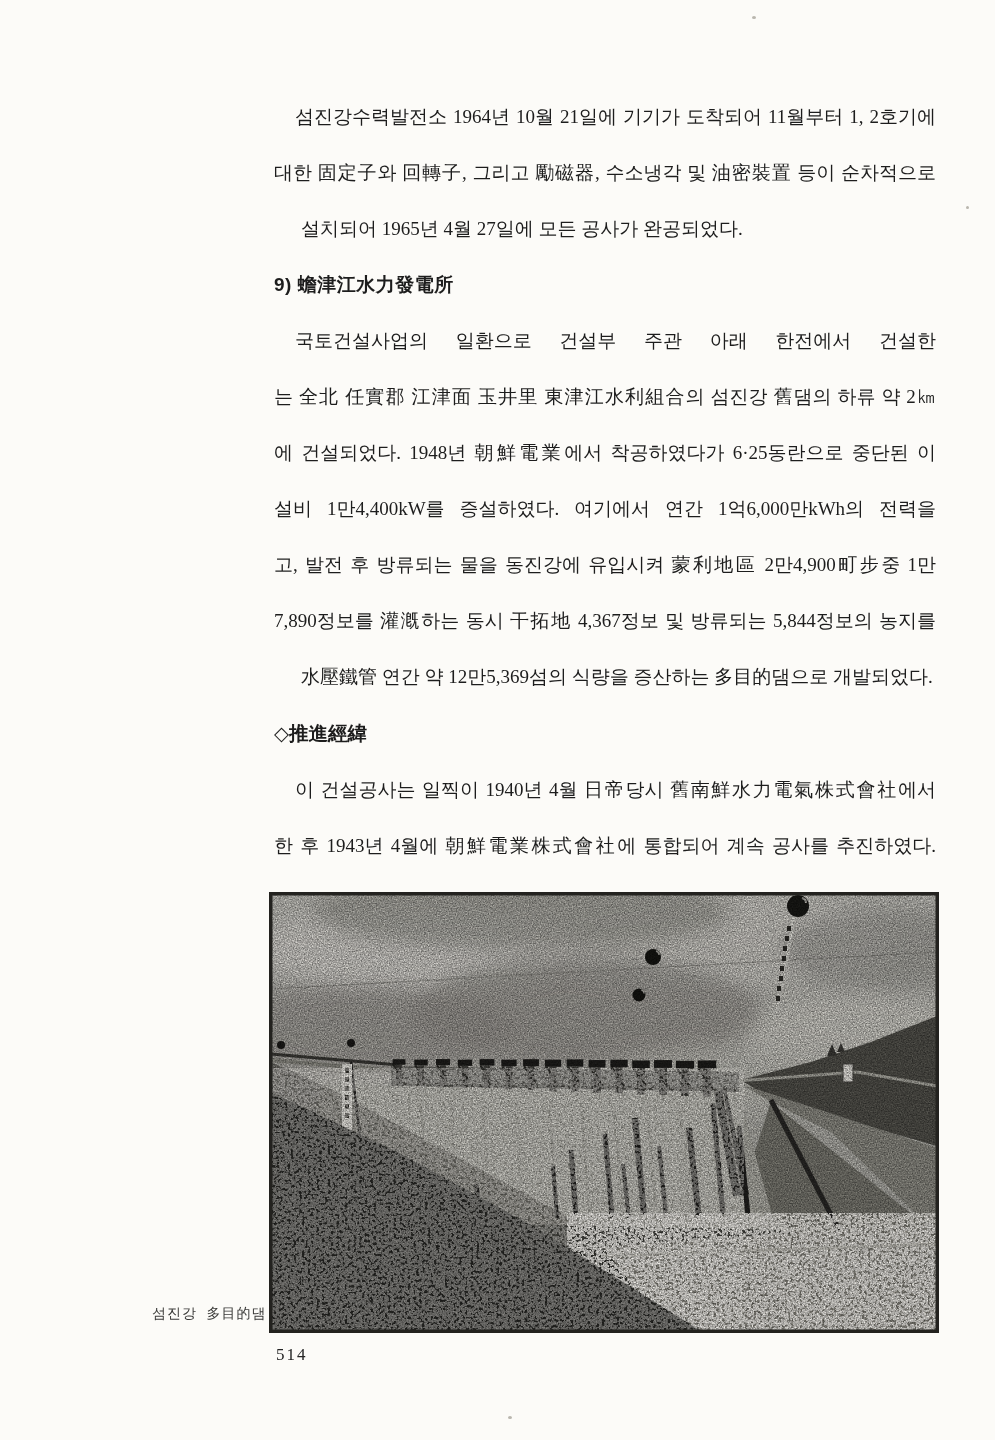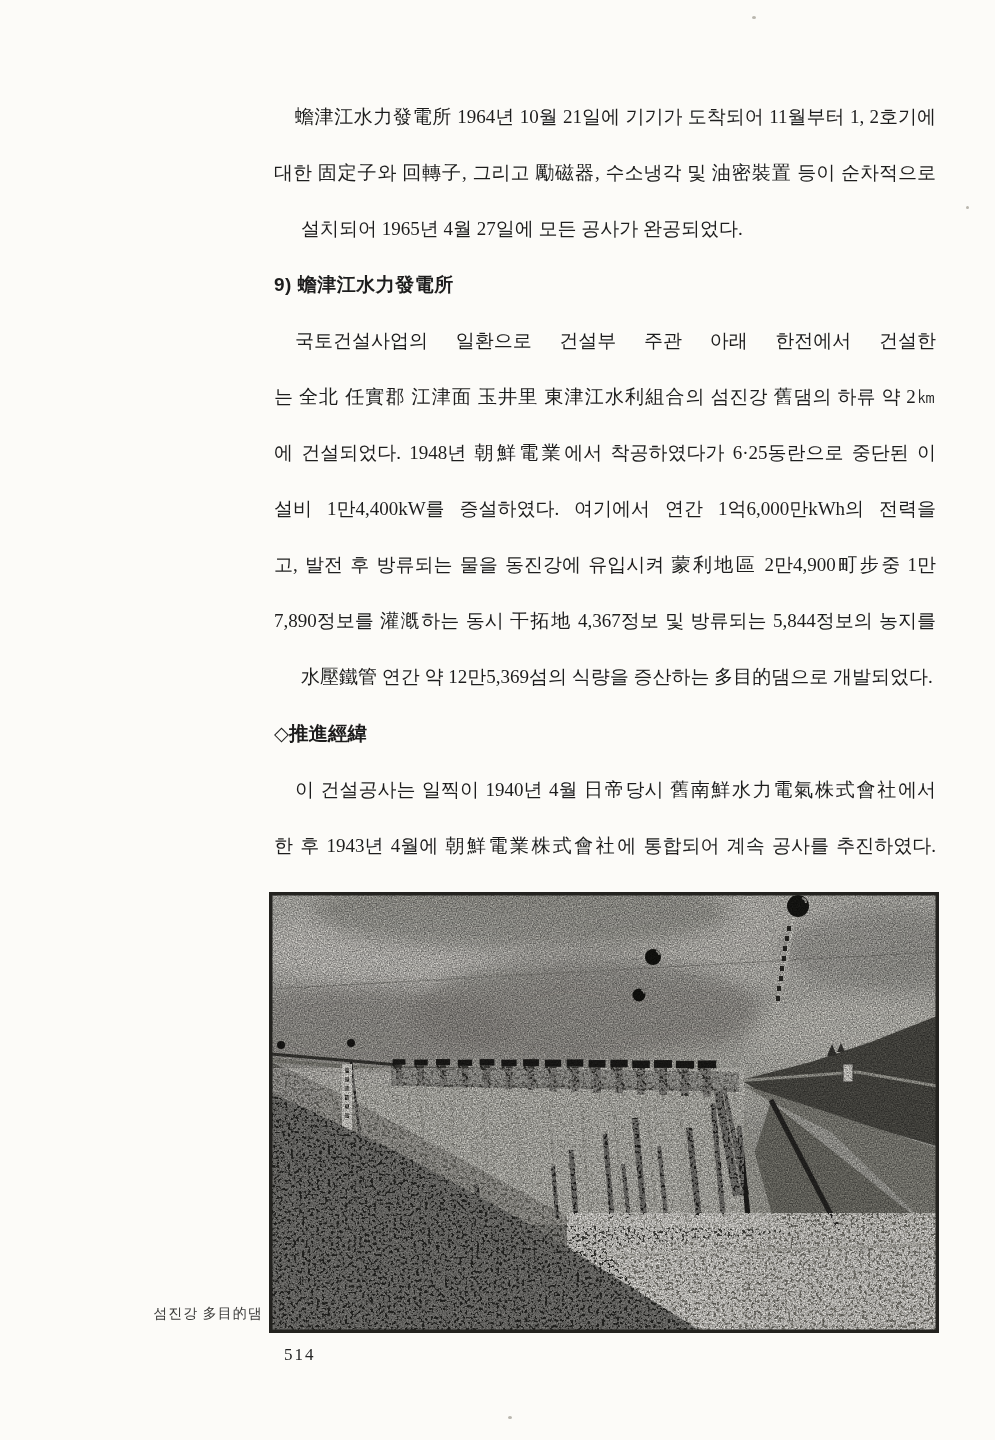--- a/index.html
+++ b/index.html
@@ -27,37 +27,36 @@
   }
   .hline.gothic{font-family:"Liberation Sans","DejaVu Sans",sans-serif;font-size:19px;letter-spacing:.5px;}
   .photo-wrap{
     position:absolute;left:271px;top:894px;width:666px;height:437px;
     outline:2px solid #23221f;background:#b9b8b2;
   }
   .photo-wrap svg{display:block;width:666px;height:437px;}
   .caption{
     position:absolute;left:152px;top:1305px;width:112px;
     font-size:14px;letter-spacing:1px;color:#3a3a38;
-    font-family:Liberation Serif, serif;
+    font-family:Liberation Mono, monospace;
     white-space:nowrap;
-    text-align:center;
   }
   .pageno{
-    position:absolute;left:284px;top:1345px;
+    position:absolute;left:276px;top:1345px;
     font-size:17px;letter-spacing:2px;color:#242424;
   }
   .speck{position:absolute;border-radius:50%;background:#b9b6ae;}
 </style>
 </head>
 <body>
 
 <div>
 
   <main class="textblock">
-    <p class="line indent">蟾津江水力發電所 1964년 10월 21일에 기기가 도착되어 11월부터 1, 2호기에</p>
+    <p class="line indent">섬진강수력발전소 1964년 10월 21일에 기기가 도착되어 11월부터 1, 2호기에</p>
     <p class="line">대한 固定子와 回轉子, 그리고 勵磁器, 수소냉각 및 油密裝置 등이 순차적으로</p>
     <p class="line last">설치되어 1965년 4월 27일에 모든 공사가 완공되었다.</p>
 
     <h2 class="hline gothic">9) 蟾津江水力發電所</h2>
 
     <p class="line indent">국토건설사업의 일환으로 건설부 주관 아래 한전에서 건설한 섬진강수력발전소</p>
     <p class="line">는 全北 任實郡 江津面 玉井里 東津江水利組合의 섬진강 舊댐의 하류 약 2㎞지점</p>
     <p class="line">에 건설되었다. 1948년 朝鮮電業에서 착공하였다가 6·25동란으로 중단된 이 공사</p>
     <p class="line">설비 1만4,400kW를 증설하였다. 여기에서 연간 1억6,000만kWh의 전력을 생산하</p>
     <p class="line">고, 발전 후 방류되는 물을 동진강에 유입시켜 蒙利地區 2만4,900町步중 1만</p>

